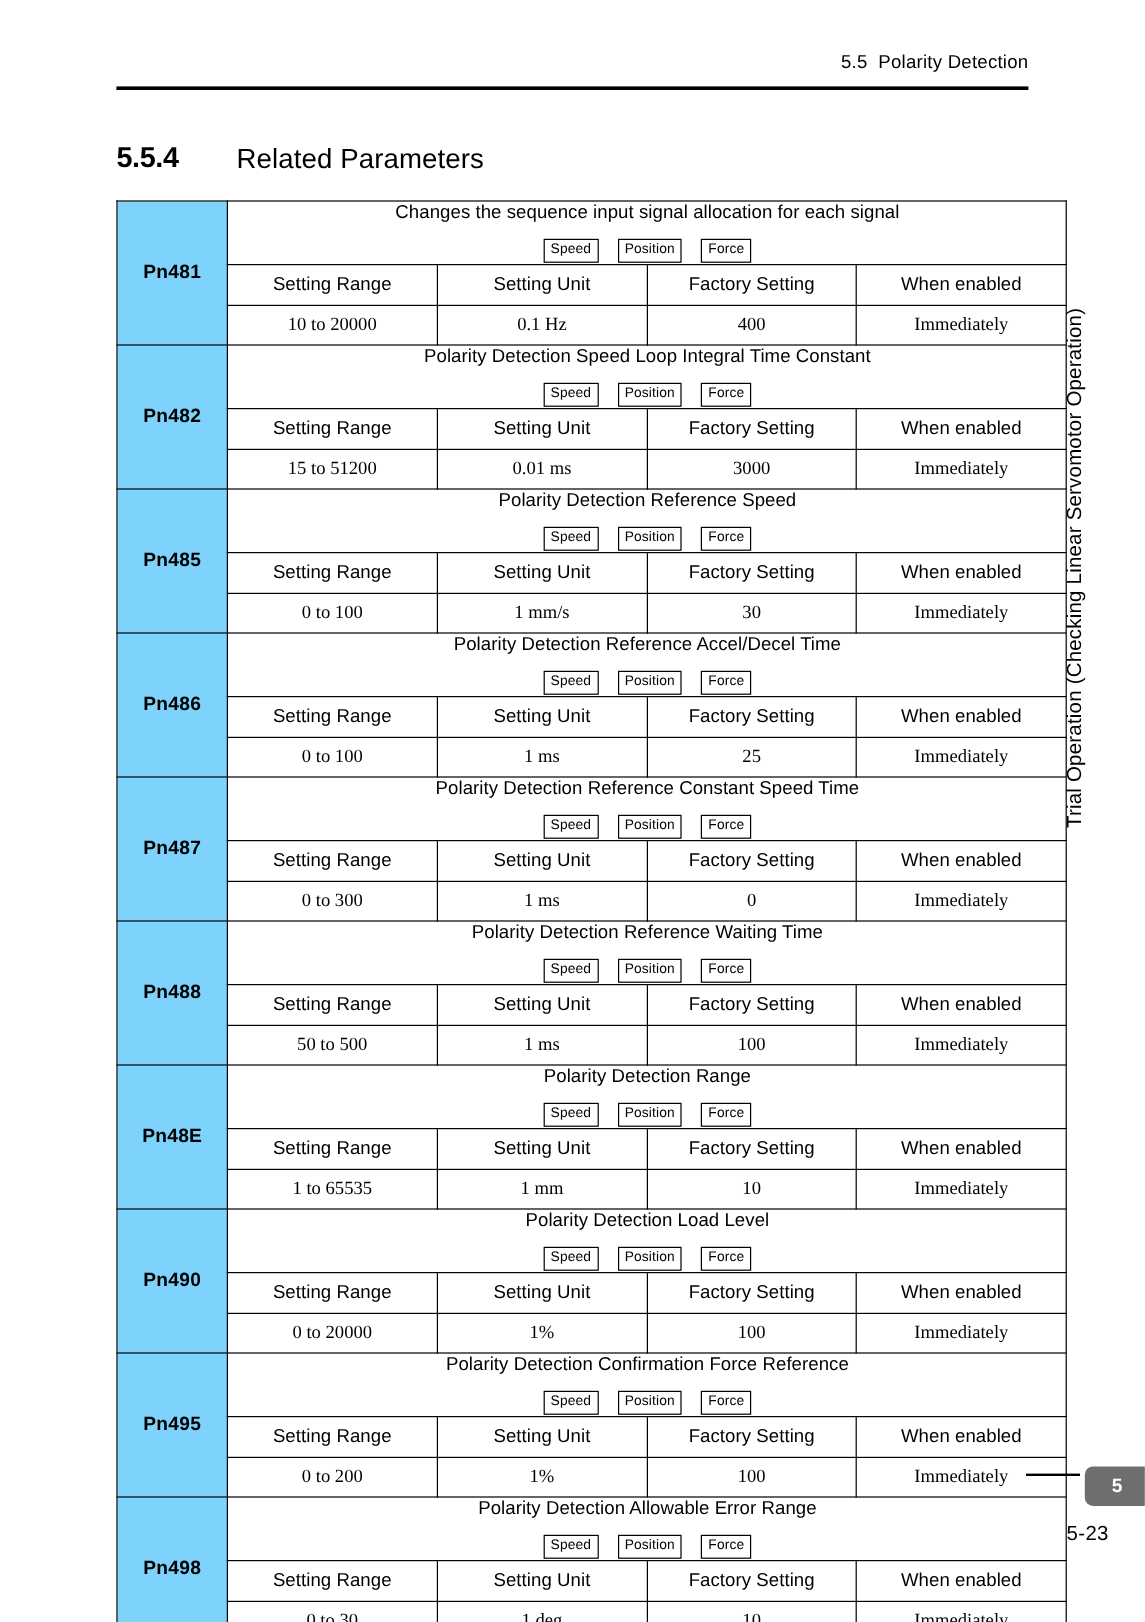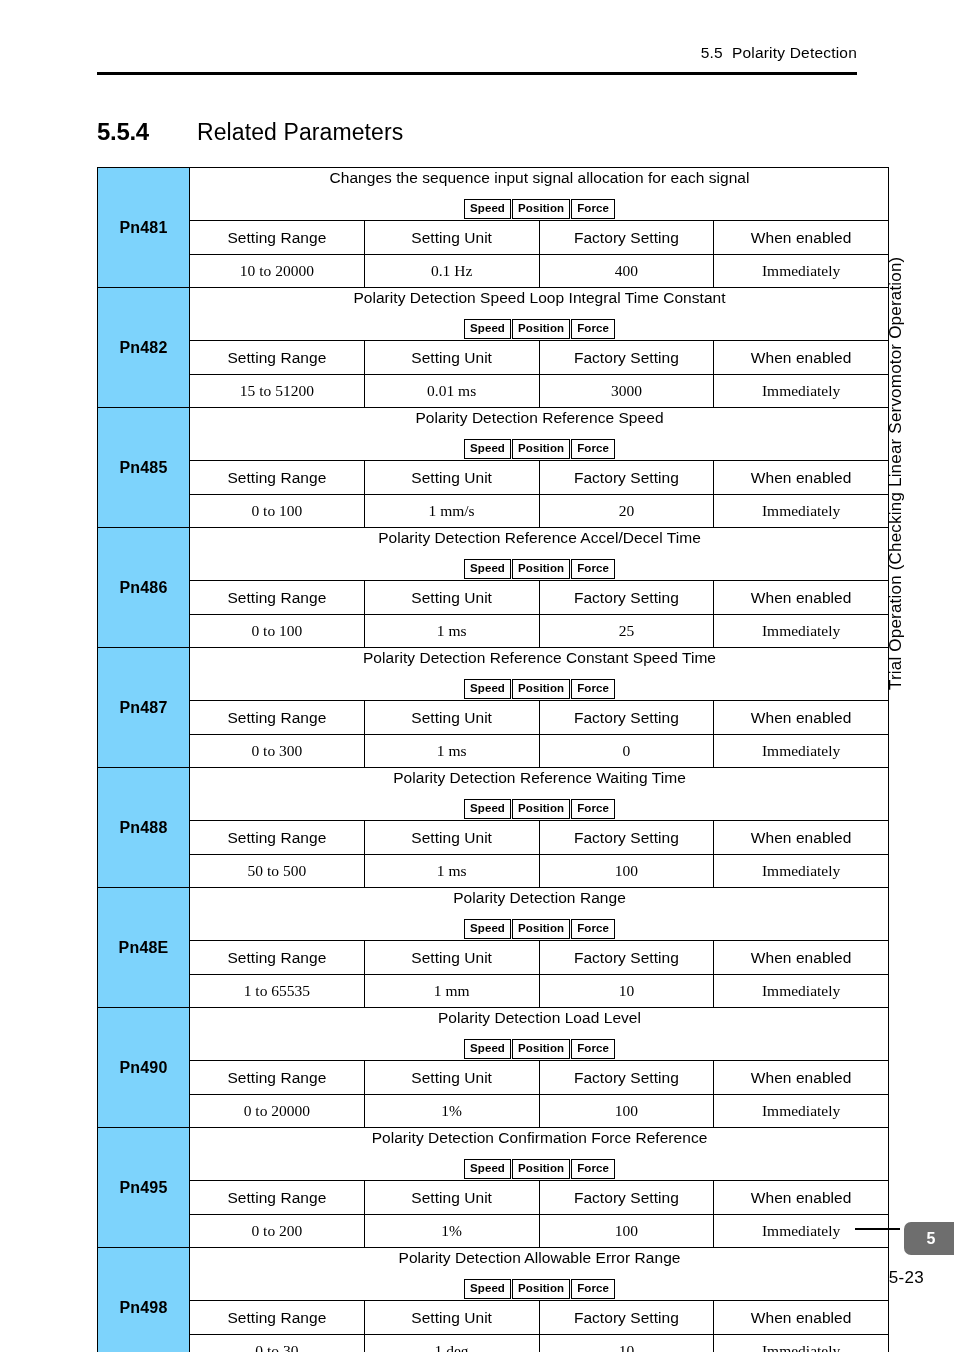--- a/index.html
+++ b/index.html
@@ -95,23 +95,22 @@
     flex-direction: column;
   }
   .title-text {
     font-size: 15.5px;
     line-height: 1.18;
     letter-spacing: 0.05px;
     flex: 1 1 auto;
   }
   .badges {
     display: flex;
-    gap: 1px;
+    gap: 16px;
     flex: 0 0 auto;
-    font-weight: bold;
   }
   .badge {
     border: 1.6px solid #000;
     background: #fff;
     font-size: 11.5px;
     line-height: 1;
     padding: 3px 5px 4px 5px;
     letter-spacing: 0.1px;
     white-space: nowrap;
   }
@@ -264,21 +263,21 @@
       </tr>
       <tr>
         <td class="colhead c1">Setting Range</td>
         <td class="colhead c2">Setting Unit</td>
         <td class="colhead c3">Factory Setting</td>
         <td class="colhead c4">When enabled</td>
       </tr>
       <tr>
         <td class="value c1">0 to 100</td>
         <td class="value c2">1 mm/s</td>
-        <td class="value c3">20</td>
+        <td class="value c3">30</td>
         <td class="value c4">Immediately</td>
       </tr>
       <tr>
         <td class="pn-cell" rowspan="3">Pn486</td>
         <td class="title-cell" colspan="4">
           <div class="title-inner">
             <div class="title-text">Polarity Detection Reference Accel/Decel Time</div>
             <div class="badges">
               <span class="badge">Speed</span>
               <span class="badge">Position</span>

